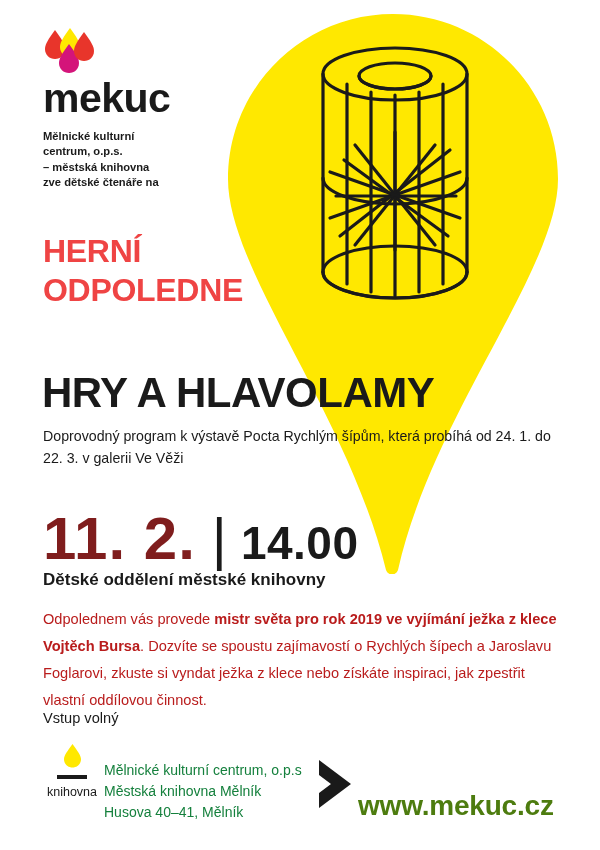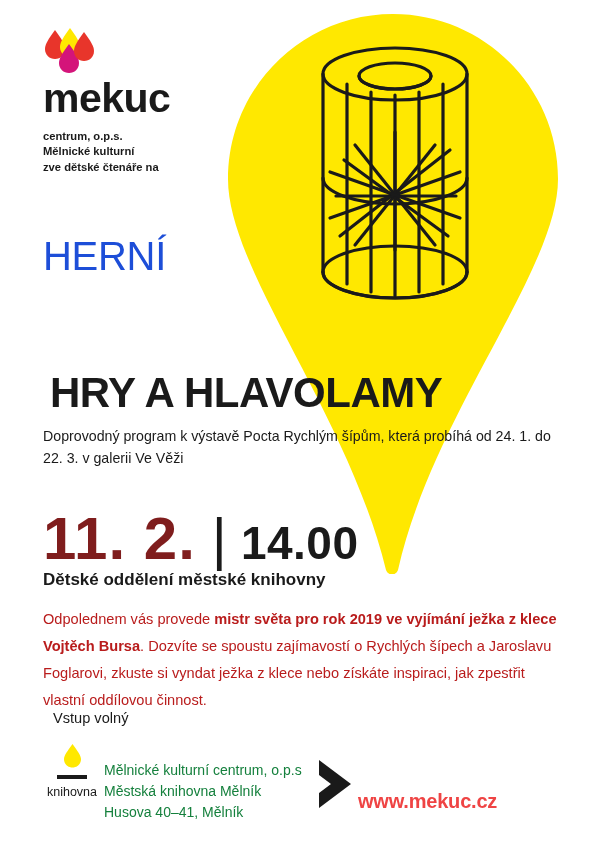--- a/index.html
+++ b/index.html
@@ -73,31 +73,31 @@
     color: #1a1a1a;
     max-width: 170px;
   }
 
   
   .heading-1 {
     position: absolute;
     left: 43px;
     top: 232px;
     z-index: 3;
-    font-size: 40px;
-    font-weight: 400;
+    font-size: 32px;
+    font-weight: 700;
     line-height: 1.22;
     letter-spacing: -0.3px;
-    color: #1d4ed8;
+    color: #ef4444;
   }
   .heading-1 .line2 { display:block; }
 
   .heading-2 {
     position: absolute;
-    left: 50px;
+    left: 42px;
     top: 372px;
     z-index: 3;
     font-size: 42px;
     font-weight: 700;
     letter-spacing: -0.5px;
     line-height: 1;
     color: #1a1a1a;
     white-space: nowrap;
   }
 
@@ -163,21 +163,21 @@
     z-index: 3;
     width: 515px;
     font-size: 14.6px;
     line-height: 1.85;
     color: #b91c1c;
   }
   .body-text b { font-weight: 700; }
 
   .free-entry {
     position: absolute;
-    left: 53px;
+    left: 43px;
     top: 710px;
     z-index: 3;
     font-size: 14.6px;
     color: #1a1a1a;
     text-align: right;
   }
 
   
   .footer {
     position: absolute;
@@ -224,24 +224,24 @@
     left: 317px;
     top: 16px;
     width: 34px;
     height: 48px;
   }
   .footer-arrow svg { display:block; }
   .footer-web {
     position: absolute;
     left: 358px;
     top: 46px;
-    font-size: 20px;
+    font-size: 28px;
     font-weight: 700;
     letter-spacing: -0.2px;
-    color: #ef4444;
+    color: #4d7c0f;
     text-align: center;
   }
 </style>
 </head>
 <body>
 
 <div class="poster">
 
   <div class="pin-blob">
     <svg viewBox="0 0 330 560" xmlns="http://www.w3.org/2000/svg" aria-hidden="true">
@@ -291,28 +291,30 @@
     <div class="logo-drops">
       <svg viewBox="0 0 52 46" xmlns="http://www.w3.org/2000/svg" aria-hidden="true">
         <path d="M12 2 C6 10 2 16 2 21 C2 27 6.5 31 12 31 C17.5 31 22 27 22 21 C22 16 18 10 12 2 Z" fill="#e8352b"></path>
         <path d="M27 0 C21 8 17 14 17 19 C17 25 21.5 29 27 29 C32.5 29 37 25 37 19 C37 14 33 8 27 0 Z" fill="#ffe800"></path>
         <path d="M26 16 C20 24 16 30 16 35 C16 41 20.5 45 26 45 C31.5 45 36 41 36 35 C36 30 32 24 26 16 Z" fill="#d4147a"></path>
         <path d="M41 4 C35 12 31 18 31 23 C31 29 35.5 33 41 33 C46.5 33 51 29 51 23 C51 18 47 12 41 4 Z" fill="#e8352b"></path>
       </svg>
     </div>
     <div class="logo-word">mekuc</div>
     <div class="logo-sub">
+      <div>Mělnické kulturní</div>
       <div>centrum, o.p.s.</div>
-      <div>Mělnické kulturní</div>
+      <div>– městská knihovna</div>
       <div>zve dětské čtenáře na</div>
     </div>
   </div>
 
   <div class="heading-1">
     <span>HERNÍ</span>
+    <span class="line2">ODPOLEDNE</span>
   </div>
 
   <div class="heading-2">HRY A HLAVOLAMY</div>
 
   <div class="subtitle">Doprovodný program k výstavě Pocta Rychlým šípům, která probíhá od 24. 1. do 22. 3. v galerii Ve Věži</div>
 
   <div class="datetime">
     <span class="date-big">11. 2.</span>
     <span class="date-sep">|</span>
     <span class="time-big">14.00</span>

